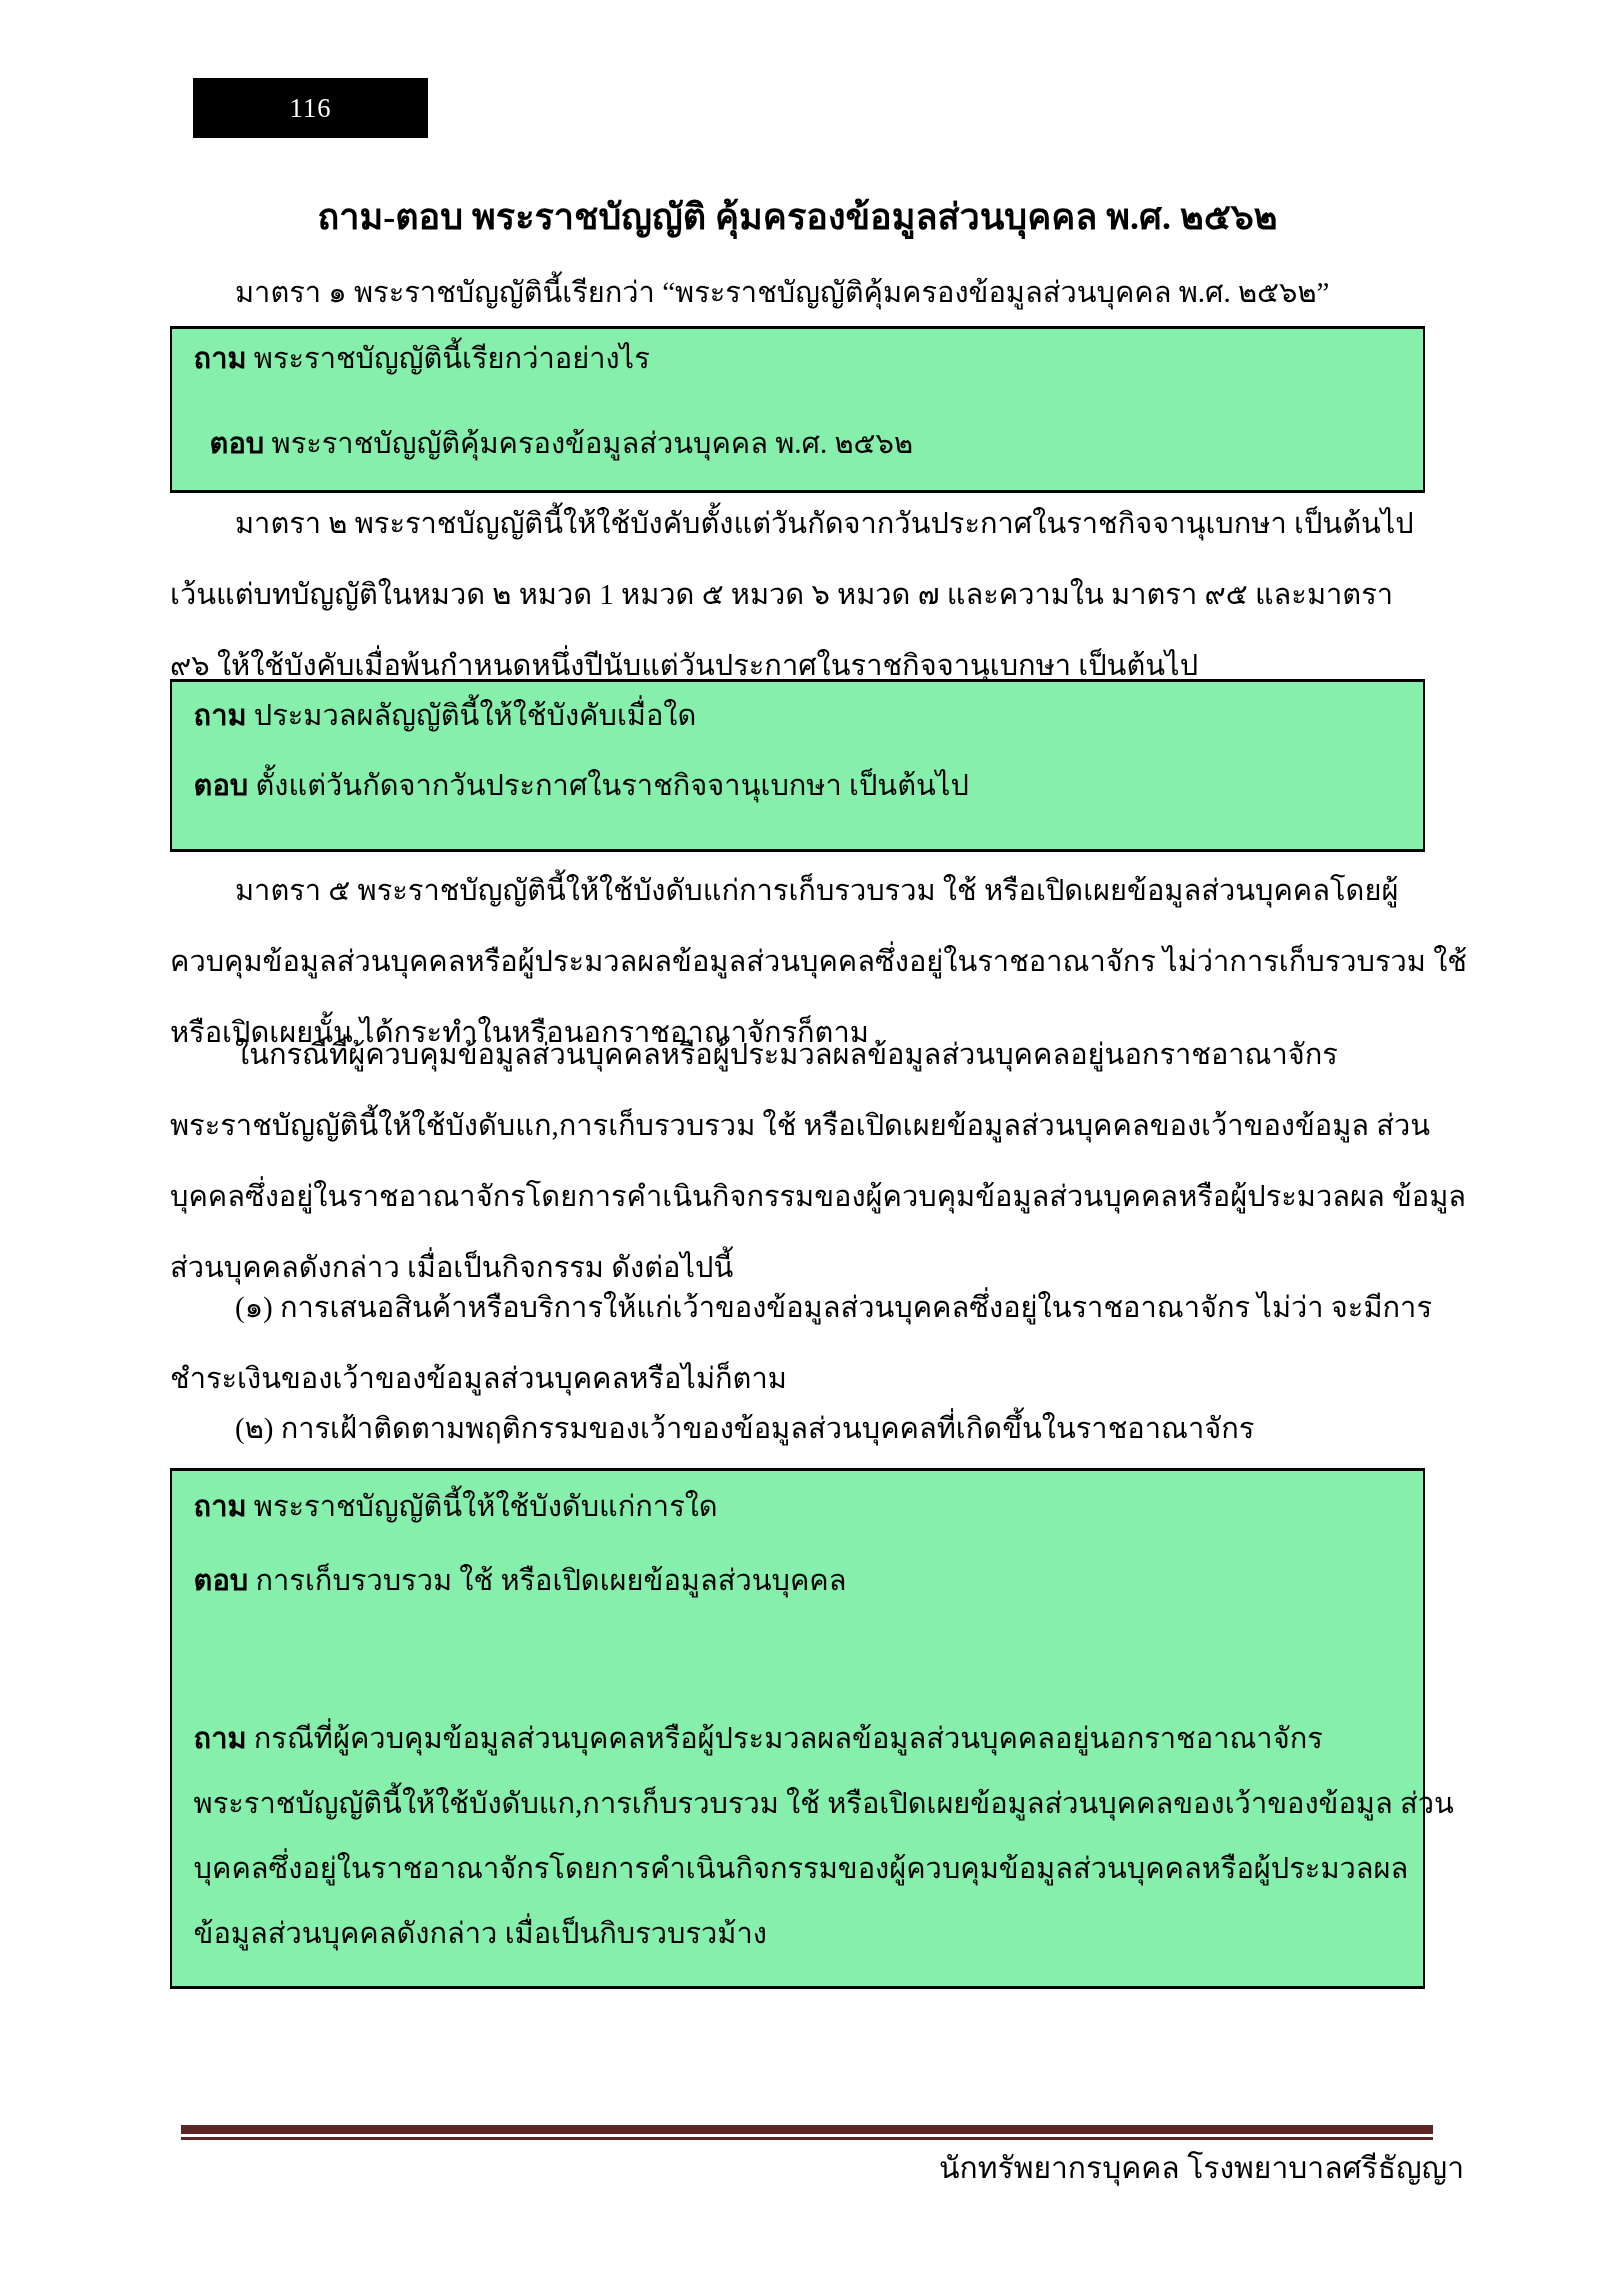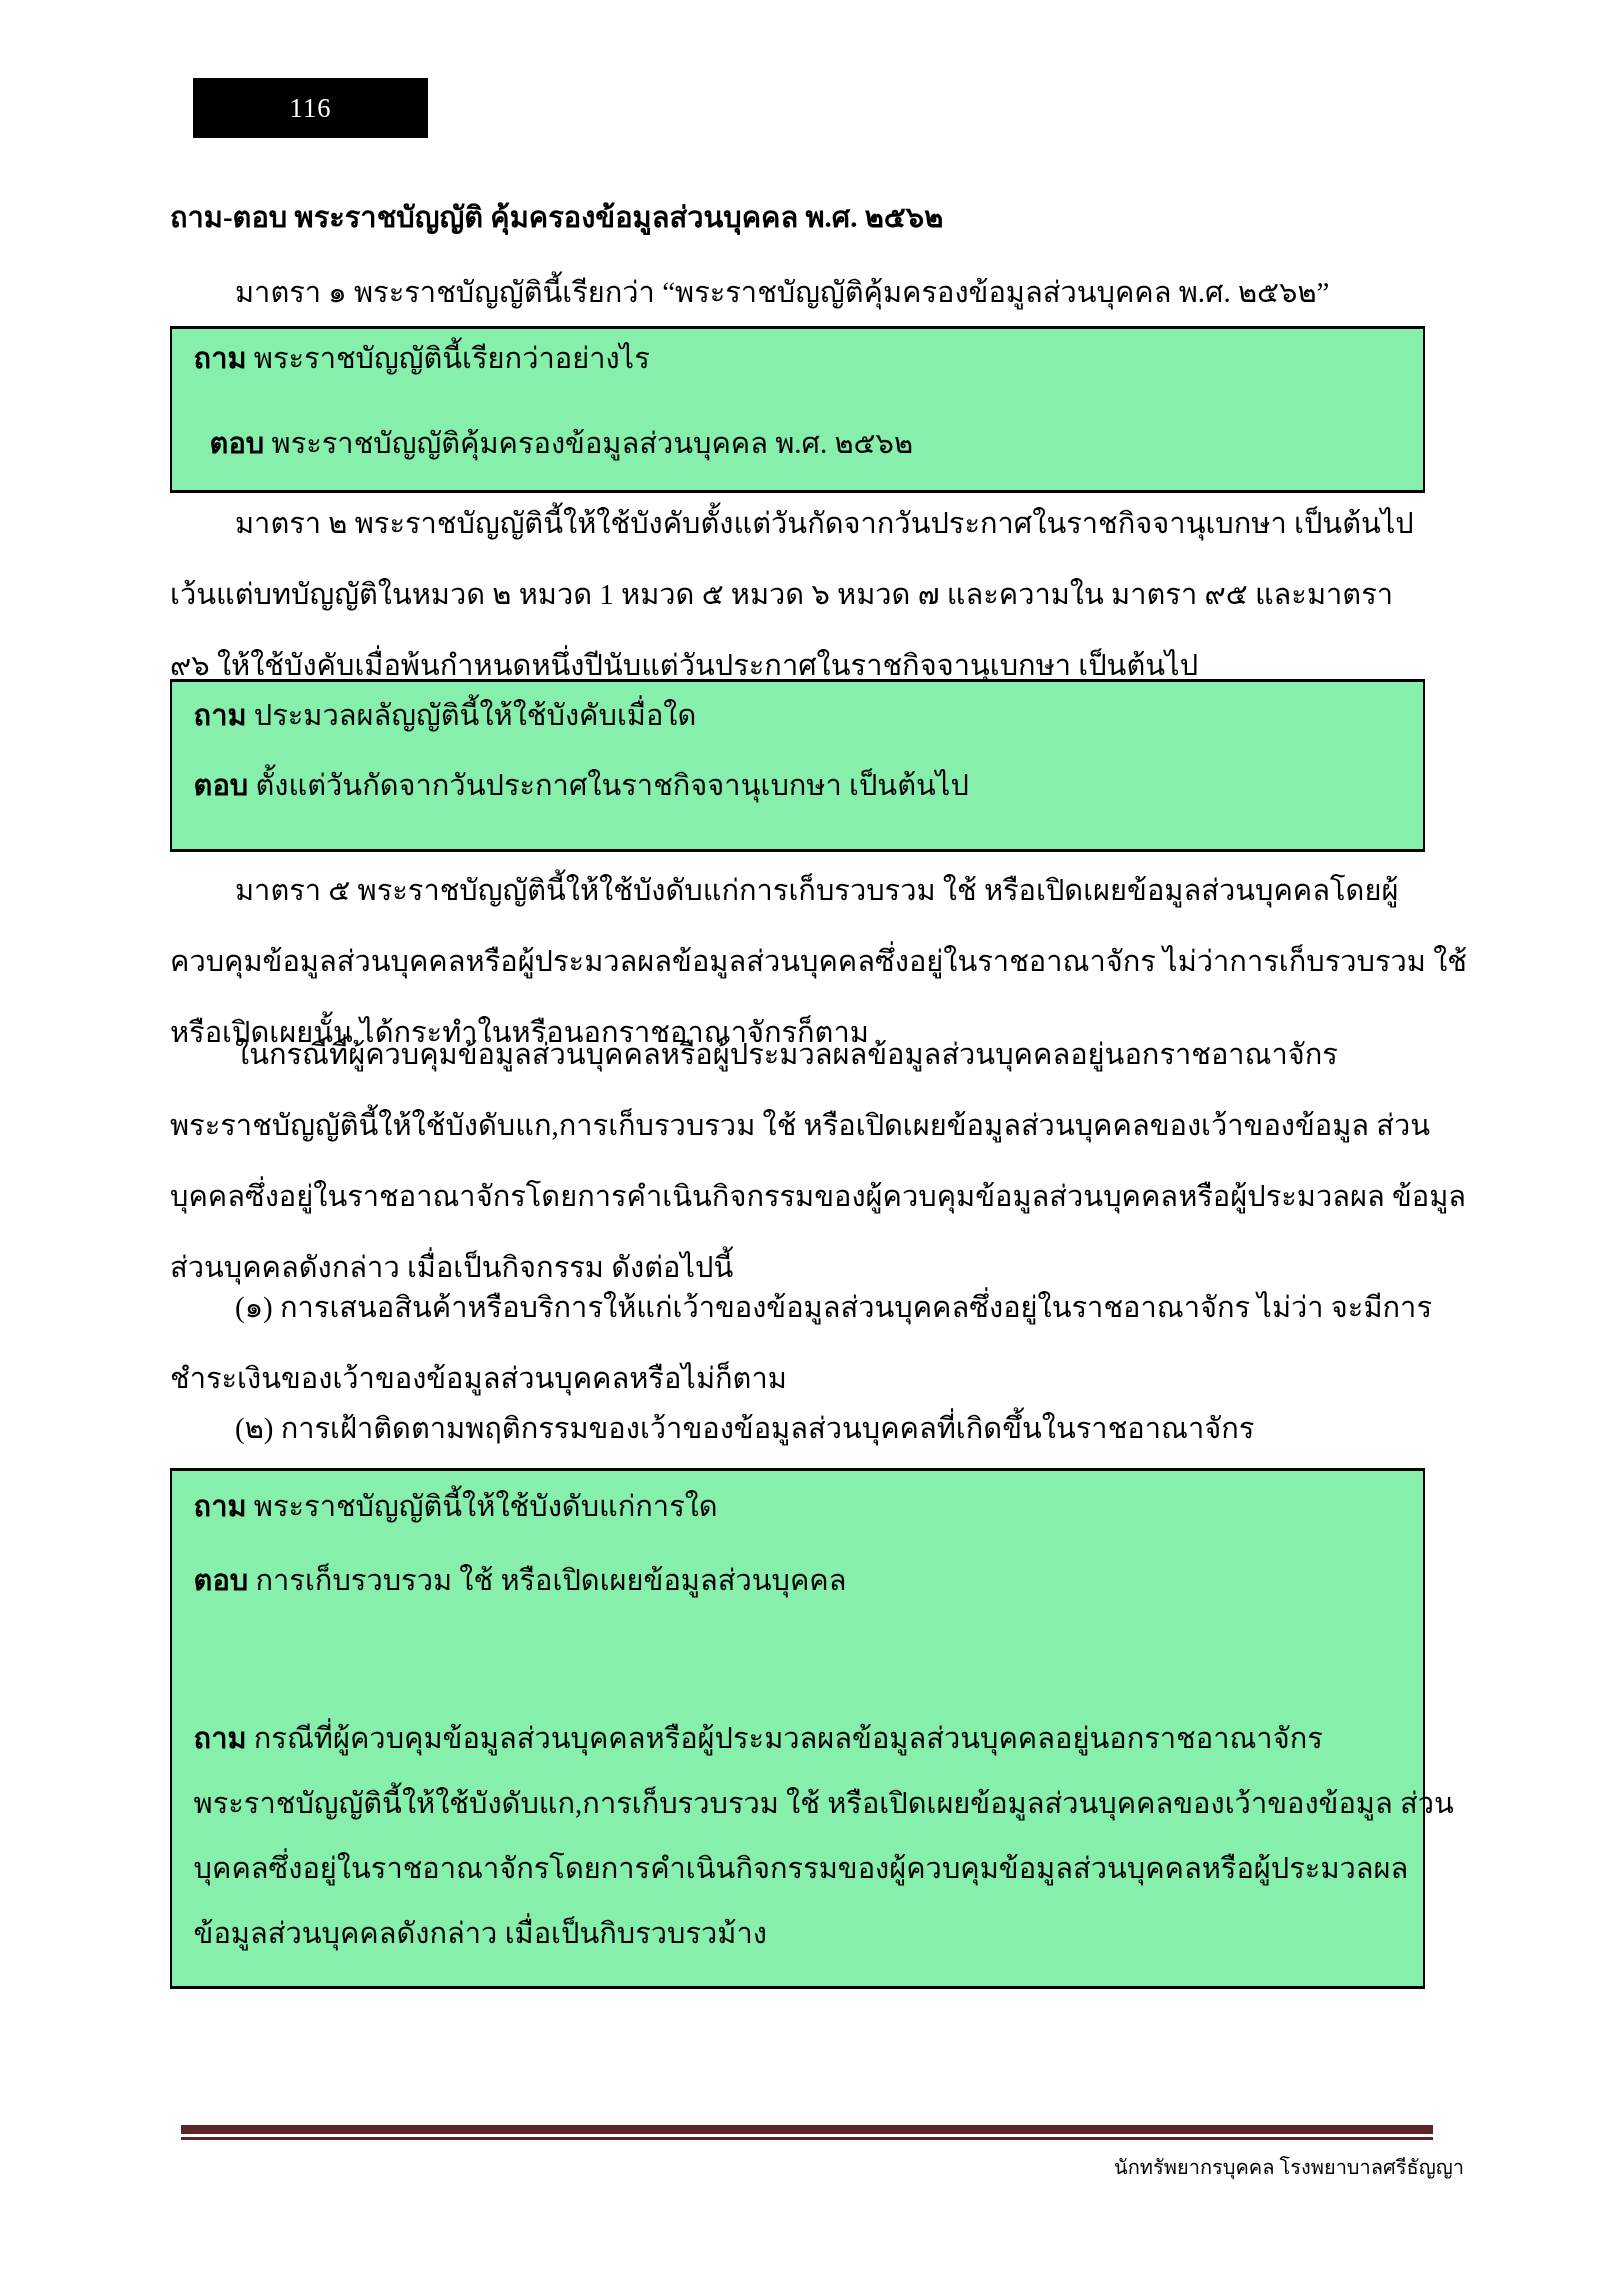--- a/index.html
+++ b/index.html
@@ -11,21 +11,21 @@
     margin:0 auto;
   }
   .pn-box {
     position:absolute; left:193px; top:78px; width:235px; height:60px;
     background:var(--pn-bg,#000); color:var(--pn-fg,#fff);
     display:flex; align-items:center; justify-content:center;
     font-size:26.5px; letter-spacing:1px;
   }
   .doc-title {
     position:absolute; left:170px; top:188px; width:1255px;
-    font-weight:bold; font-size:29px; line-height:59px;
+    text-align:center; font-weight:bold; font-size:36px; line-height:59px;
   }
   .para {
     position:absolute; left:170px; width:1264px;
     font-size:29px; line-height:71px;
   }
   .para .ln { white-space:nowrap; }
   .ind { padding-left:65px; }
   .qa-box {
     position:absolute; left:170px; width:1255px;
     border:2px solid #000; border-top-width:3.9px; border-bottom-width:3.9px;
@@ -57,21 +57,21 @@
   .footer-rule-thick {
     position:absolute; left:181px; top:2125px; width:1252px; height:8.8px;
     background:var(--bar,#5e2525);
   }
   .footer-rule-thin {
     position:absolute; left:181px; top:2137px; width:1252px; height:2.9px;
     background:var(--bar,#5e2525);
   }
   .footer-credit {
     position:absolute; left:170px; top:2145px; width:1294px;
-    text-align:right; font-size:20px; line-height:45px; white-space:nowrap;
+    text-align:right; font-size:30px; line-height:45px; white-space:nowrap;
   }
 </style>
 </head>
 <body>
 
 <div class="page">
 
   <div class="pn-box">
     <span>116</span>
   </div>

